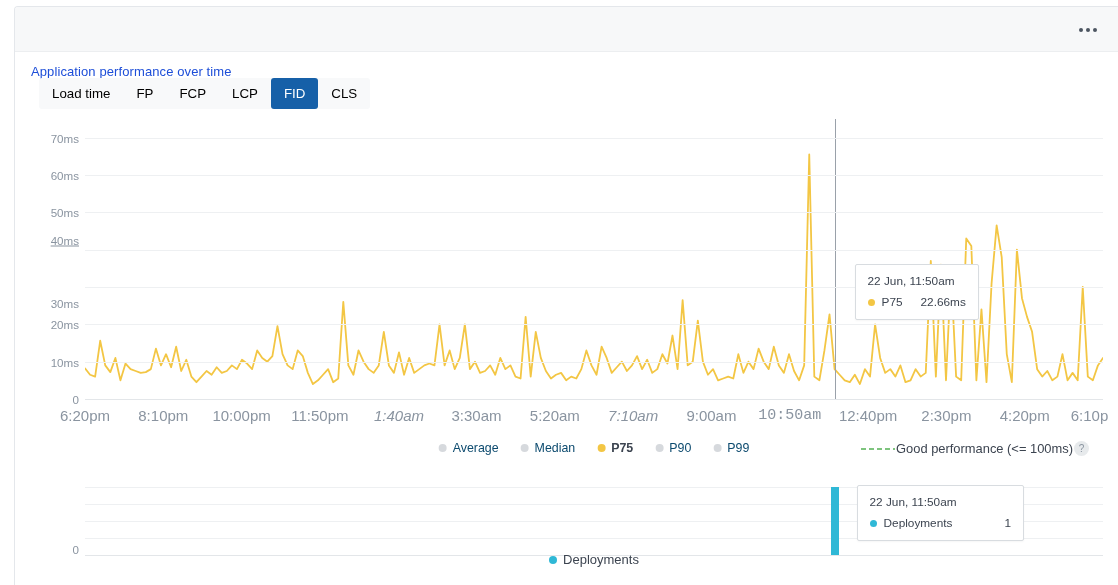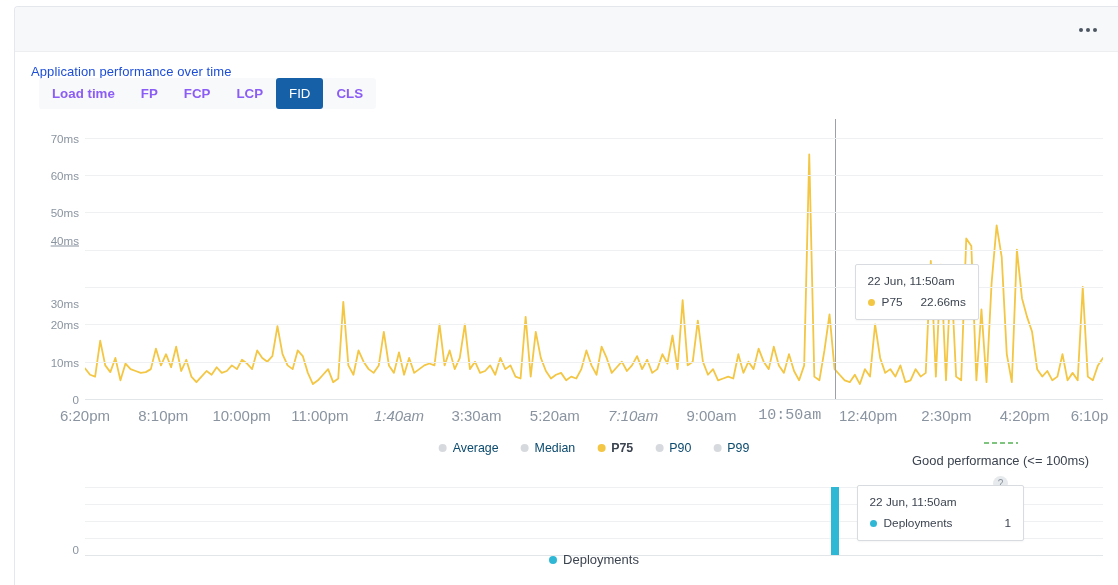--- a/index.html
+++ b/index.html
@@ -56,24 +56,23 @@
     display: flex;
     background: #f8f9fa;
     border-radius: 3px;
     overflow: hidden;
   }
   .tab {
     display: flex; align-items: center; justify-content: center;
     padding: 0 13px;
     height: 31px;
     font-size: 13.3px;
-    color: #8b5cf6;
+    color: #000000;
     cursor: pointer;
     white-space: nowrap;
-    font-weight: bold;
   }
   .tab.active {
     background: #1660a8;
     color: #ffffff;
     border-radius: 3px;
     font-weight: normal;
   }
 
   
   #chart-area {
@@ -159,24 +158,23 @@
     white-space: nowrap;
   }
   .leg-dot { width: 8px; height: 8px; border-radius: 50%; display: block; }
   .leg-item.off .leg-dot { background: #d6d9dd !important; }
   .leg-item.off .leg-txt { color: #0c4a6e; }
   .leg-item.on .leg-txt { color: #3c4450; }
 
   #legend-right {
     position: absolute;
     right: 14px; top: 2px;
-    display: flex; align-items: center; gap: 8px;
+    display: flex; align-items: center; gap: 1px;
     font-size: 12.9px; color: #3c4450;
     white-space: nowrap;
-    flex-direction: column;
   }
   #dash-swatch { display: block; }
   #help-icon {
     width: 15px; height: 15px; border-radius: 50%;
     background: #e7eaec; color: #8a94a0;
     font-size: 10px; line-height: 15px; text-align: center;
     cursor: pointer;
   }
 
   
@@ -244,21 +242,21 @@
         <div class="gridline" style="top: 168px;"></div>
         <div class="gridline" style="top: 130.667px;"></div>
         <div class="gridline" style="top: 93.3333px;"></div>
         <div class="gridline" style="top: 56px;"></div>
         <div class="gridline" style="top: 18.6667px;"></div>
       </div>
     <div id="xlabels">
         <div class="xlabel" style="left: 0px;">6:20pm</div>
         <div class="xlabel" style="left: 78.3077px;">8:10pm</div>
         <div class="xlabel" style="left: 156.615px;">10:00pm</div>
-        <div class="xlabel" style="left: 234.923px;">11:00pm</div>
+        <div class="xlabel" style="left: 234.923px;">11:50pm</div>
         <div class="xlabel" style="left: 314px; font-style: italic;">1:40am</div>
         <div class="xlabel" style="left: 391.538px;">3:30am</div>
         <div class="xlabel" style="left: 469.846px;">5:20am</div>
         <div class="xlabel" style="left: 548.154px; font-style: italic;">7:10am</div>
         <div class="xlabel" style="left: 626.462px;">9:00am</div>
         <div class="xlabel" style="left: 704.769px; font-family: Liberation Mono, monospace;">10:50am</div>
         <div class="xlabel" style="left: 783.077px;">12:40pm</div>
         <div class="xlabel" style="left: 861.385px;">2:30pm</div>
         <div class="xlabel" style="left: 939.692px;">4:20pm</div>
         <div class="xlabel" style="left: 1018px; transform: translateX(-86%);">6:10p</div>

